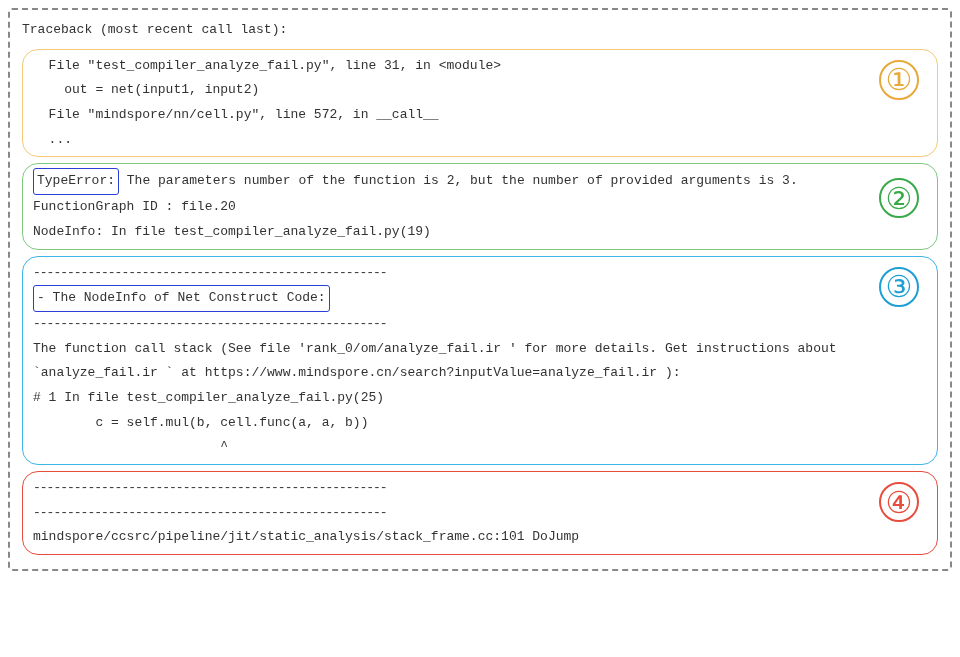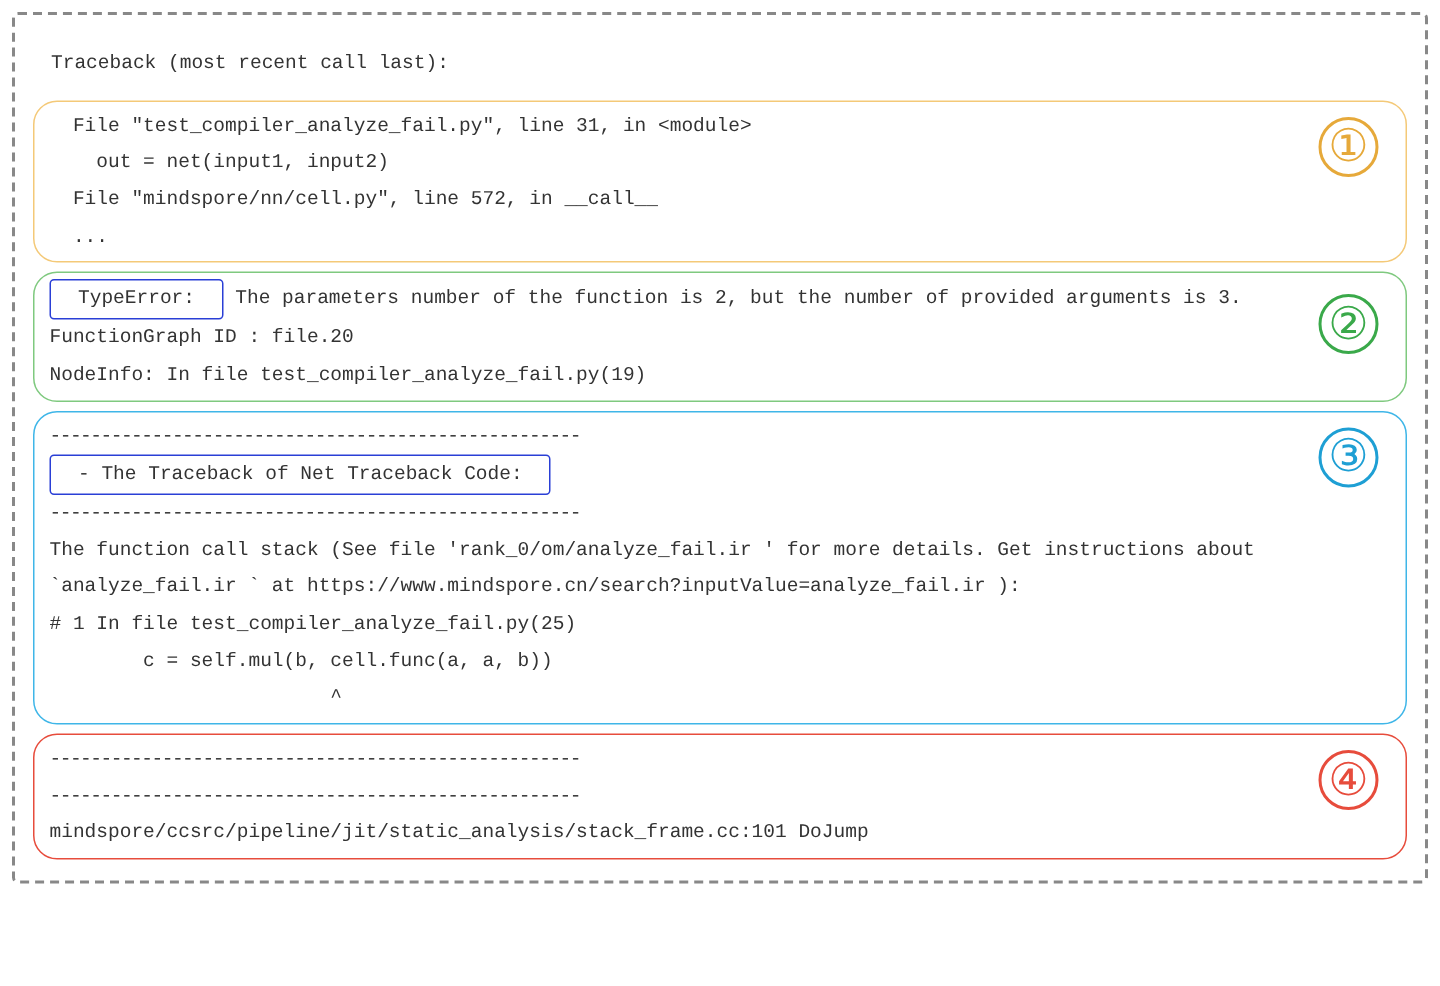--- a/index.html
+++ b/index.html
@@ -26,21 +26,21 @@
     margin: 6px 0;
     box-sizing: border-box;
   }
   .sec1 { border: 1.5px solid #f4c978; }
   .sec2 { border: 1.5px solid #7fc97f; }
   .sec3 { border: 1.5px solid #3fb6e8; }
   .sec4 { border: 1.5px solid #e74c3c; }
   .blue-box {
     border: 1.5px solid #2a3fd6;
     border-radius: 3px;
-    padding: 0 18px;
+    padding: 0 3px;
     display: inline-block;
   }
   .circled {
     position: absolute;
     right: 18px;
     top: 10px;
     font-size: 30px;
     font-weight: normal;
     border: 2px solid;
     border-radius: 50%;
@@ -49,21 +49,21 @@
     display: flex;
     align-items: center;
     justify-content: center;
     font-family: Arial, sans-serif;
   }
   .c1 { color: #e6a93a; border-color: #e6a93a; }
   .c2 { color: #3aa94a; border-color: #3aa94a; }
   .c3 { color: #1e9fd4; border-color: #1e9fd4; }
   .c4 { color: #e74c3c; border-color: #e74c3c; }
   .line { white-space: pre; }
-  .preline { margin: 12px; }
+  .preline { margin: 0; }
   .dashes { letter-spacing: -1px; }
   .sec2 .circled { top: 14px; }
 </style>
 </head>
 <body>
 
 <div class="container">
 
   <div class="line preline">Traceback (most recent call last):</div>
 
@@ -78,21 +78,21 @@
   <div class="section sec2">
     <div class="circled c2">②</div>
     <div class="line"><span class="blue-box">TypeError:</span><span> The parameters number of the function is 2, but the number of provided arguments is 3.</span></div>
     <div class="line">FunctionGraph ID : file.20</div>
     <div class="line">NodeInfo: In file test_compiler_analyze_fail.py(19)</div>
   </div>
 
   <div class="section sec3">
     <div class="circled c3">③</div>
     <div class="line dashes">----------------------------------------------------</div>
-    <div class="line"><span class="blue-box">- The Traceback of Net Traceback Code:</span></div>
+    <div class="line"><span class="blue-box">- The NodeInfo of Net Construct Code:</span></div>
     <div class="line dashes">----------------------------------------------------</div>
     <div class="line">The function call stack (See file 'rank_0/om/analyze_fail.ir ' for more details. Get instructions about</div>
     <div class="line">`analyze_fail.ir ` at https://www.mindspore.cn/search?inputValue=analyze_fail.ir ):</div>
     <div class="line"># 1 In file test_compiler_analyze_fail.py(25)</div>
     <div class="line">        c = self.mul(b, cell.func(a, a, b))</div>
     <div class="line">                        ^</div>
   </div>
 
   <div class="section sec4">
     <div class="circled c4">④</div>

